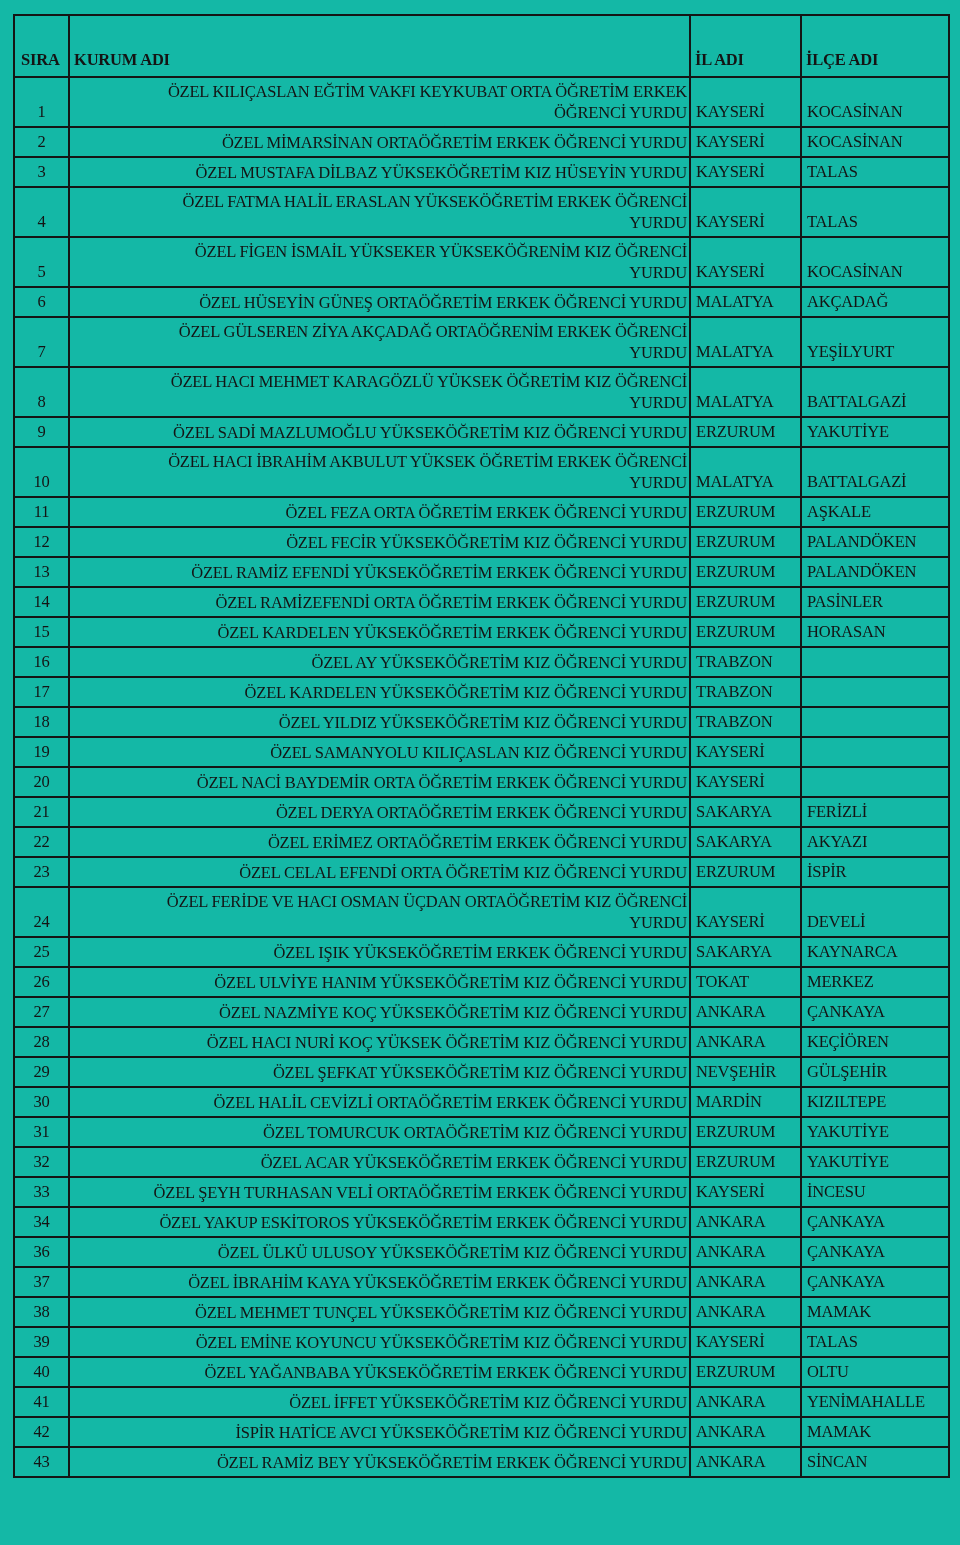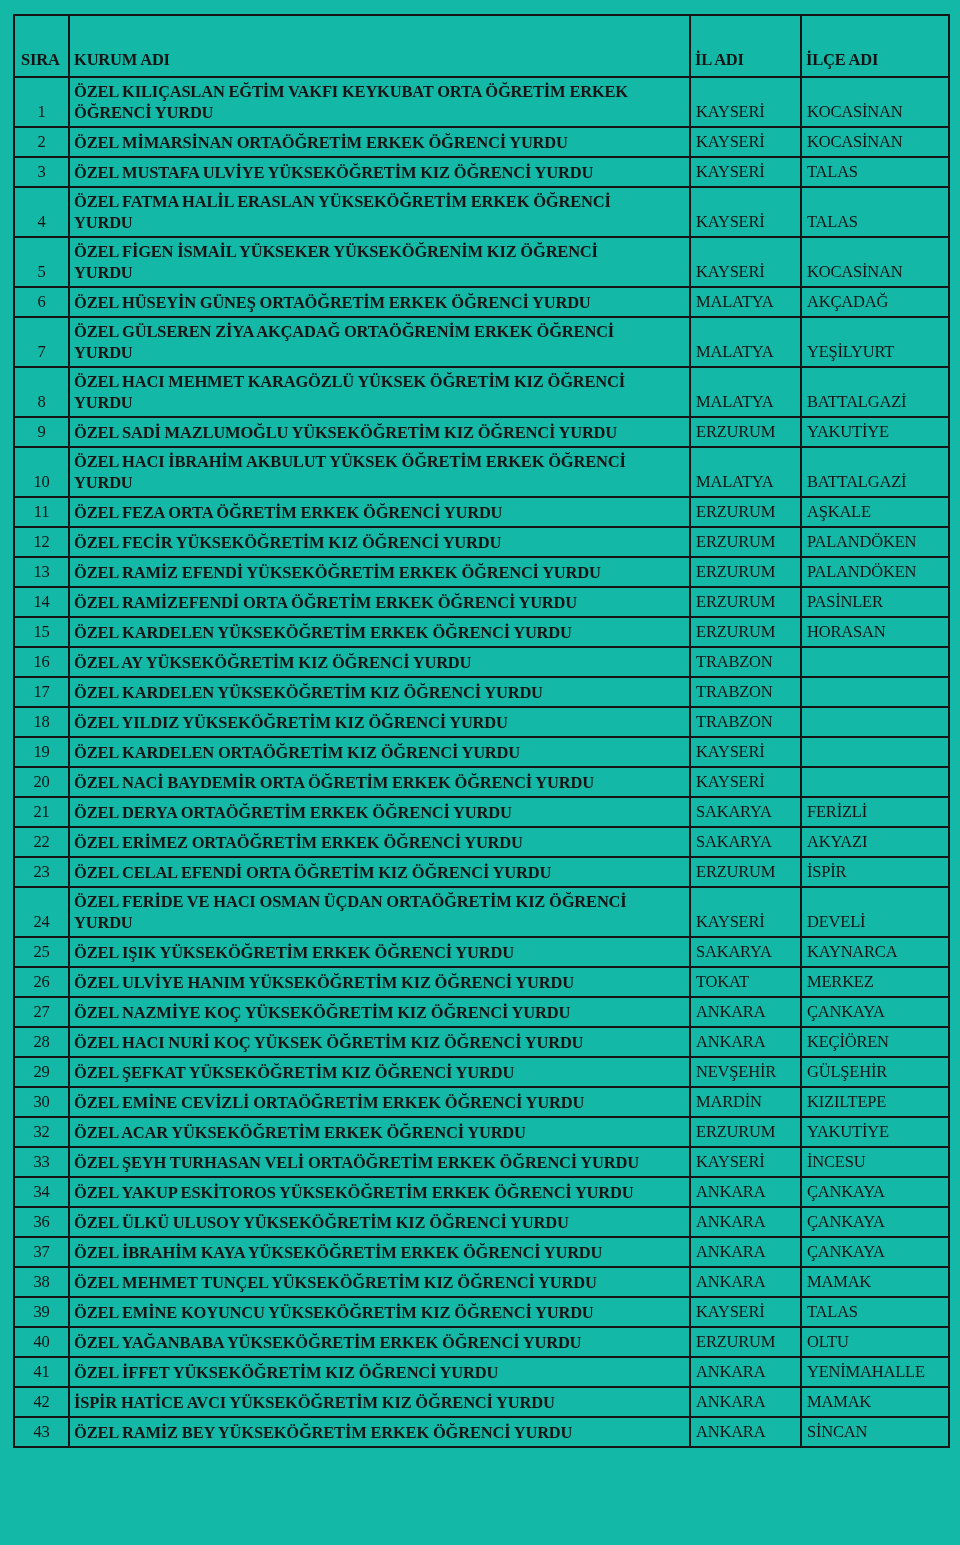--- a/index.html
+++ b/index.html
@@ -50,24 +50,23 @@
   thead th.h-sira { padding-left: 6px; }
 
   tbody tr { height: 30px; }
   tbody tr.row-double { height: 50px; }
 
   td.cell-sira {
     text-align: center;
     padding: 0 2px 4px 2px;
   }
   td.cell-kurum {
-    text-align: left;
+    text-align: right;
     padding: 1px 2px 3px 4px;
     white-space: pre-line;
-    font-weight: bold;
   }
   td.cell-il,
   td.cell-ilce {
     text-align: left;
     padding: 0 2px 4px 5px;
     white-space: nowrap;
   }
 </style>
 </head>
 <body>
@@ -97,21 +96,21 @@
           <td class="cell-ilce">KOCASİNAN</td>
         </tr>
         <tr>
           <td class="cell-sira">2</td>
           <td class="cell-kurum">ÖZEL MİMARSİNAN ORTAÖĞRETİM ERKEK ÖĞRENCİ YURDU</td>
           <td class="cell-il">KAYSERİ</td>
           <td class="cell-ilce">KOCASİNAN</td>
         </tr>
         <tr>
           <td class="cell-sira">3</td>
-          <td class="cell-kurum">ÖZEL MUSTAFA ULVİYE YÜKSEKÖĞRETİM KIZ ÖĞRENCİ YURDU</td>
+          <td class="cell-kurum">ÖZEL MUSTAFA DİLBAZ YÜKSEKÖĞRETİM KIZ HÜSEYİN YURDU</td>
           <td class="cell-il">KAYSERİ</td>
           <td class="cell-ilce">TALAS</td>
         </tr>
         <tr class="row-double">
           <td class="cell-sira">4</td>
           <td class="cell-kurum">ÖZEL FATMA HALİL ERASLAN YÜKSEKÖĞRETİM ERKEK ÖĞRENCİ
 YURDU</td>
           <td class="cell-il">KAYSERİ</td>
           <td class="cell-ilce">TALAS</td>
         </tr>
@@ -198,21 +197,21 @@
           <td class="cell-ilce"></td>
         </tr>
         <tr>
           <td class="cell-sira">18</td>
           <td class="cell-kurum">ÖZEL YILDIZ YÜKSEKÖĞRETİM KIZ ÖĞRENCİ YURDU</td>
           <td class="cell-il">TRABZON</td>
           <td class="cell-ilce"></td>
         </tr>
         <tr>
           <td class="cell-sira">19</td>
-          <td class="cell-kurum">ÖZEL KARDELEN ORTAÖĞRETİM KIZ ÖĞRENCİ YURDU</td>
+          <td class="cell-kurum">ÖZEL SAMANYOLU KILIÇASLAN KIZ ÖĞRENCİ YURDU</td>
           <td class="cell-il">KAYSERİ</td>
           <td class="cell-ilce"></td>
         </tr>
         <tr>
           <td class="cell-sira">20</td>
           <td class="cell-kurum">ÖZEL NACİ BAYDEMİR ORTA ÖĞRETİM ERKEK ÖĞRENCİ YURDU</td>
           <td class="cell-il">KAYSERİ</td>
           <td class="cell-ilce"></td>
         </tr>
         <tr>
@@ -265,23 +264,29 @@
           <td class="cell-ilce">KEÇİÖREN</td>
         </tr>
         <tr>
           <td class="cell-sira">29</td>
           <td class="cell-kurum">ÖZEL ŞEFKAT YÜKSEKÖĞRETİM KIZ ÖĞRENCİ YURDU</td>
           <td class="cell-il">NEVŞEHİR</td>
           <td class="cell-ilce">GÜLŞEHİR</td>
         </tr>
         <tr>
           <td class="cell-sira">30</td>
-          <td class="cell-kurum">ÖZEL EMİNE CEVİZLİ ORTAÖĞRETİM ERKEK ÖĞRENCİ YURDU</td>
+          <td class="cell-kurum">ÖZEL HALİL CEVİZLİ ORTAÖĞRETİM ERKEK ÖĞRENCİ YURDU</td>
           <td class="cell-il">MARDİN</td>
           <td class="cell-ilce">KIZILTEPE</td>
+        </tr>
+        <tr>
+          <td class="cell-sira">31</td>
+          <td class="cell-kurum">ÖZEL TOMURCUK ORTAÖĞRETİM KIZ ÖĞRENCİ YURDU</td>
+          <td class="cell-il">ERZURUM</td>
+          <td class="cell-ilce">YAKUTİYE</td>
         </tr>
         <tr>
           <td class="cell-sira">32</td>
           <td class="cell-kurum">ÖZEL ACAR YÜKSEKÖĞRETİM ERKEK ÖĞRENCİ YURDU</td>
           <td class="cell-il">ERZURUM</td>
           <td class="cell-ilce">YAKUTİYE</td>
         </tr>
         <tr>
           <td class="cell-sira">33</td>
           <td class="cell-kurum">ÖZEL ŞEYH TURHASAN VELİ ORTAÖĞRETİM ERKEK ÖĞRENCİ YURDU</td>

